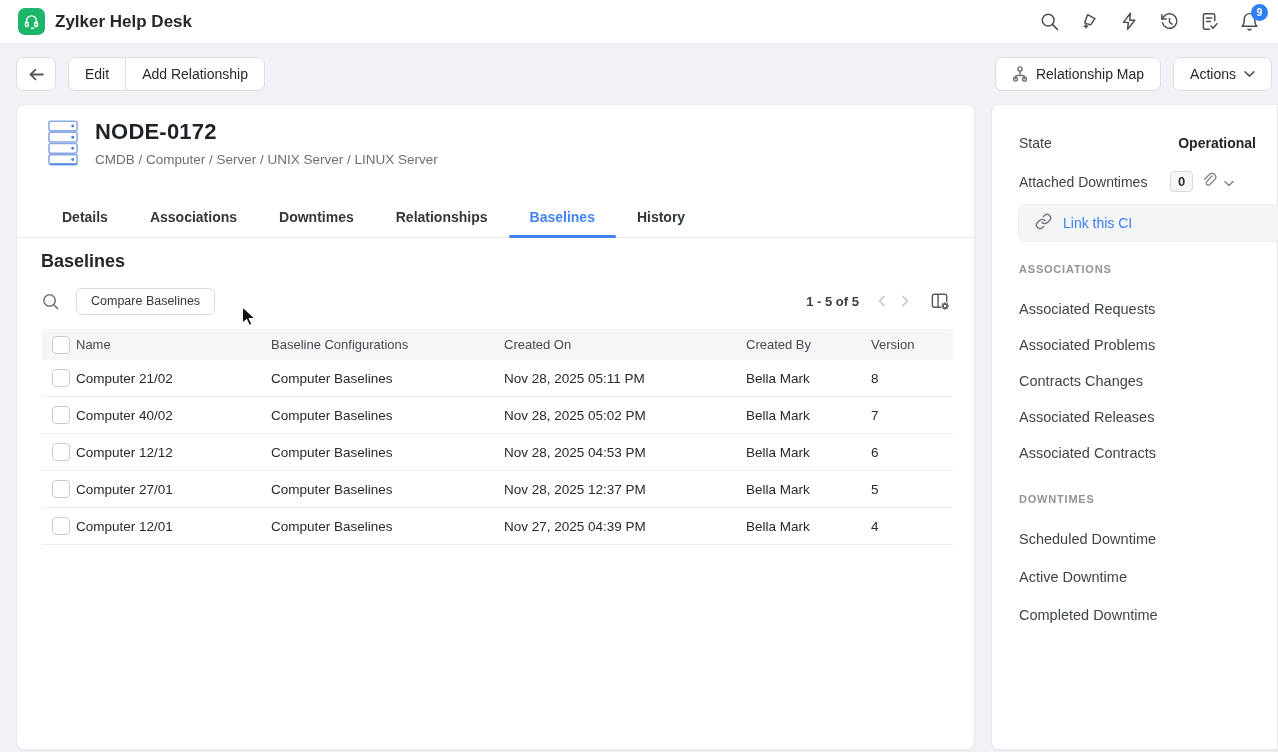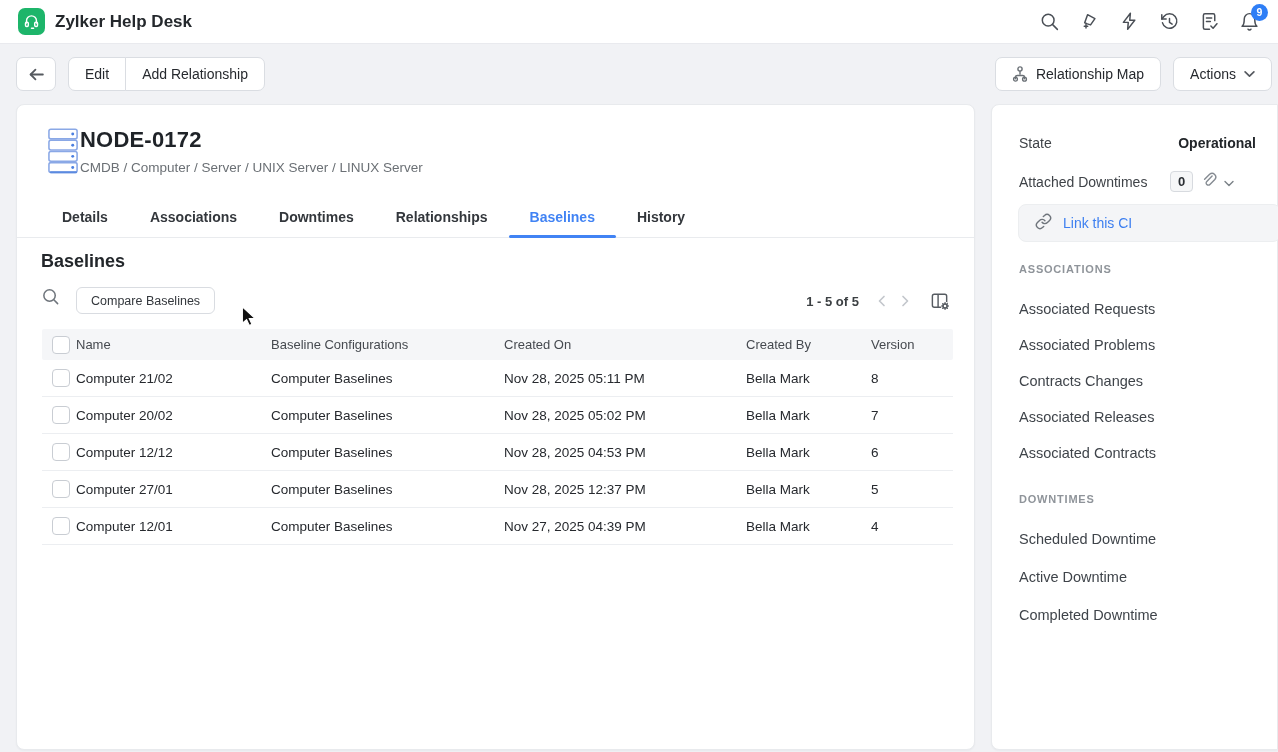--- a/index.html
+++ b/index.html
@@ -47,40 +47,40 @@
   .btn-group .btn:last-child { border-radius:0 7px 7px 0; margin-left:-1px; }
   .toolbar-right { margin-left:auto; display:flex; gap:12px; }
   .btn .bicon { margin-right:8px; display:flex; }
   .btn .cicon { margin-left:8px; display:flex; }
   
   .main-card {
     position:absolute; left:16px; top:104px; width:959px; bottom:2px;
     background:#fff; border:1px solid #e8eaed; border-radius:8px;
     box-shadow:0 1px 2px rgba(20,30,40,.04);
   }
-  .ci-header { position:absolute; top:22px; left:30px; display:flex; }
+  .ci-header { position:absolute; top:14px; left:30px; display:flex; gap:15px; }
   .ci-title { font-size:22px; font-weight:700; color:#1f2328; letter-spacing:.2px; }
   .ci-breadcrumb { font-size:13.5px; color:#6b7075; margin-top:7px; }
   .tabs {
     position:absolute; top:92px; left:0; right:0; height:41px;
     border-bottom:1px solid #e9ebee; padding-left:24px; display:flex;
   }
   .tab {
     padding:0 21px; line-height:40px; font-size:14px; font-weight:600;
     color:#33373c; cursor:pointer; position:relative; white-space:nowrap;
   }
   .tab.active { color:#4183f4; }
   .tab.active::after {
     content:""; position:absolute; left:0; right:0; bottom:-1px; height:3px;
     background:#4183f4; border-radius:2px;
   }
   .section-title { position:absolute; top:146px; left:24px; font-size:18px; font-weight:700; color:#23272b; }
   .list-controls {
     position:absolute; top:182px; left:24px; right:24px; height:28px;
-    display:flex; 
+    display:flex; align-items:center;
   }
   .list-search { display:flex; margin-right:16px; cursor:pointer; }
   .compare-btn {
     height:27px; padding:0 14px; background:#fff; border:1px solid #d9dce1; border-radius:6px;
     font-size:12.5px; font-weight:500; color:#33373c; cursor:pointer;
     font-family:"Liberation Sans",sans-serif;
   }
   .pager { margin-left:auto; display:flex; align-items:center; gap:9px;font-weight:bold; }
   .pager-text { font-size:13px; color:#3c4043; margin-right:7px; }
   .pg-chev { display:flex; cursor:default; }
@@ -298,21 +298,21 @@
       <div>Computer 21/02</div>
       <div>Computer Baselines</div>
       <div>Nov 28, 2025 05:11 PM</div>
       <div>Bella Mark</div>
       <div>8</div>
     </div>
     <div class="trow tbody-row">
       <div class="cb-cell">
           <span class="checkbox"></span>
         </div>
-      <div>Computer 20/02</div>
+      <div>Computer 40/02</div>
       <div>Computer Baselines</div>
       <div>Nov 28, 2025 05:02 PM</div>
       <div>Bella Mark</div>
       <div>7</div>
     </div>
     <div class="trow tbody-row">
       <div class="cb-cell">
           <span class="checkbox"></span>
         </div>
       <div>Computer 12/12</div>

